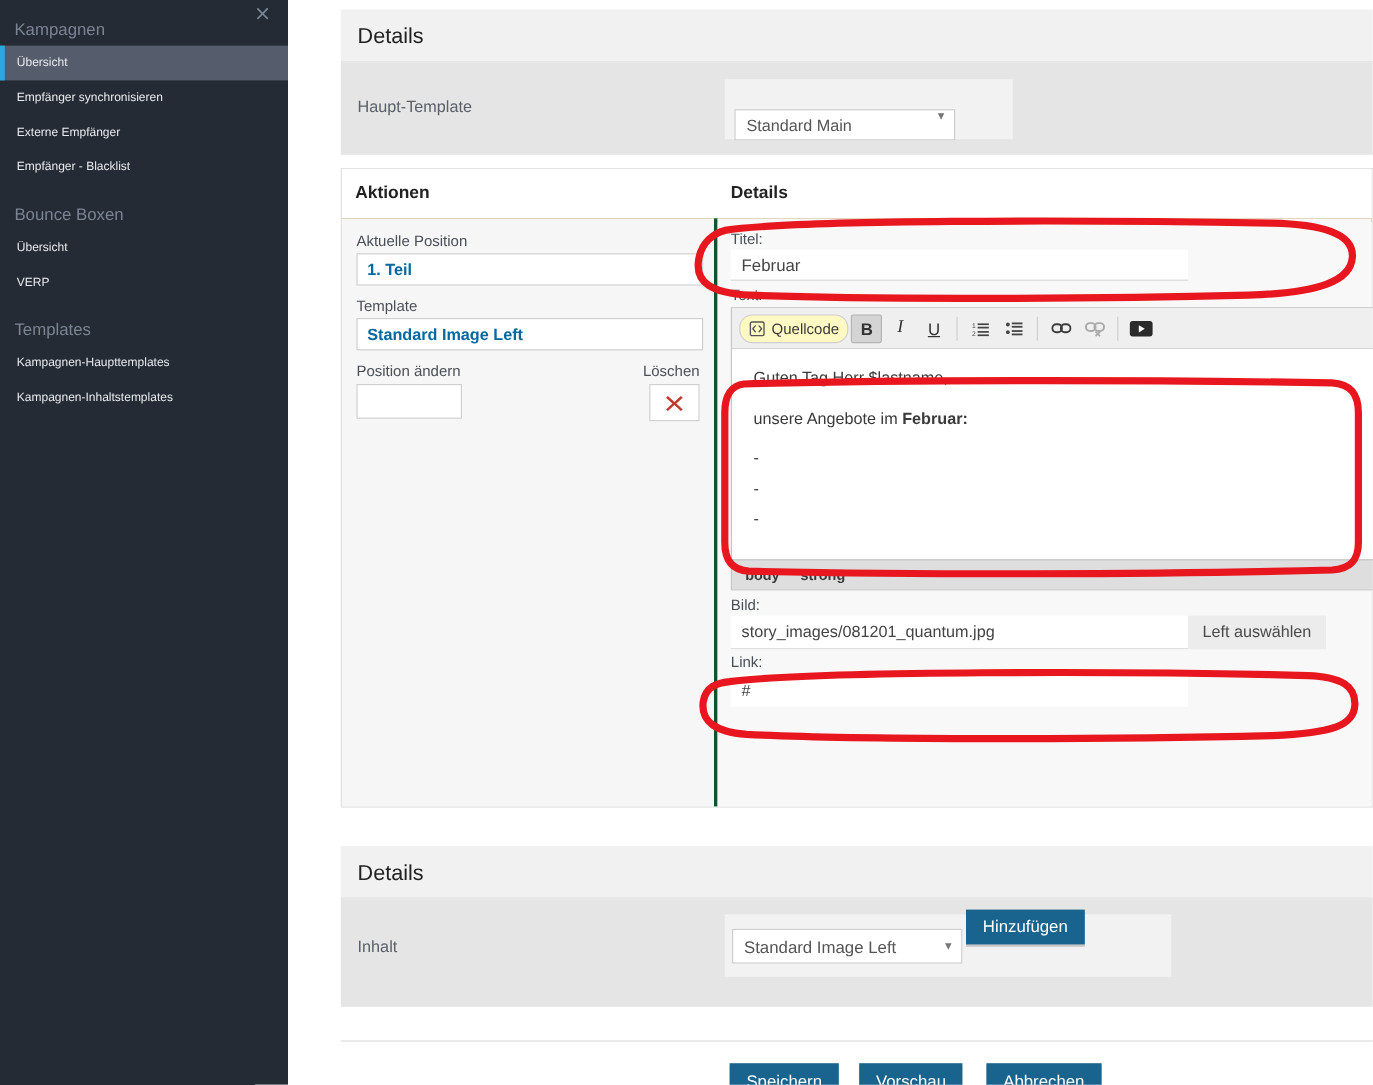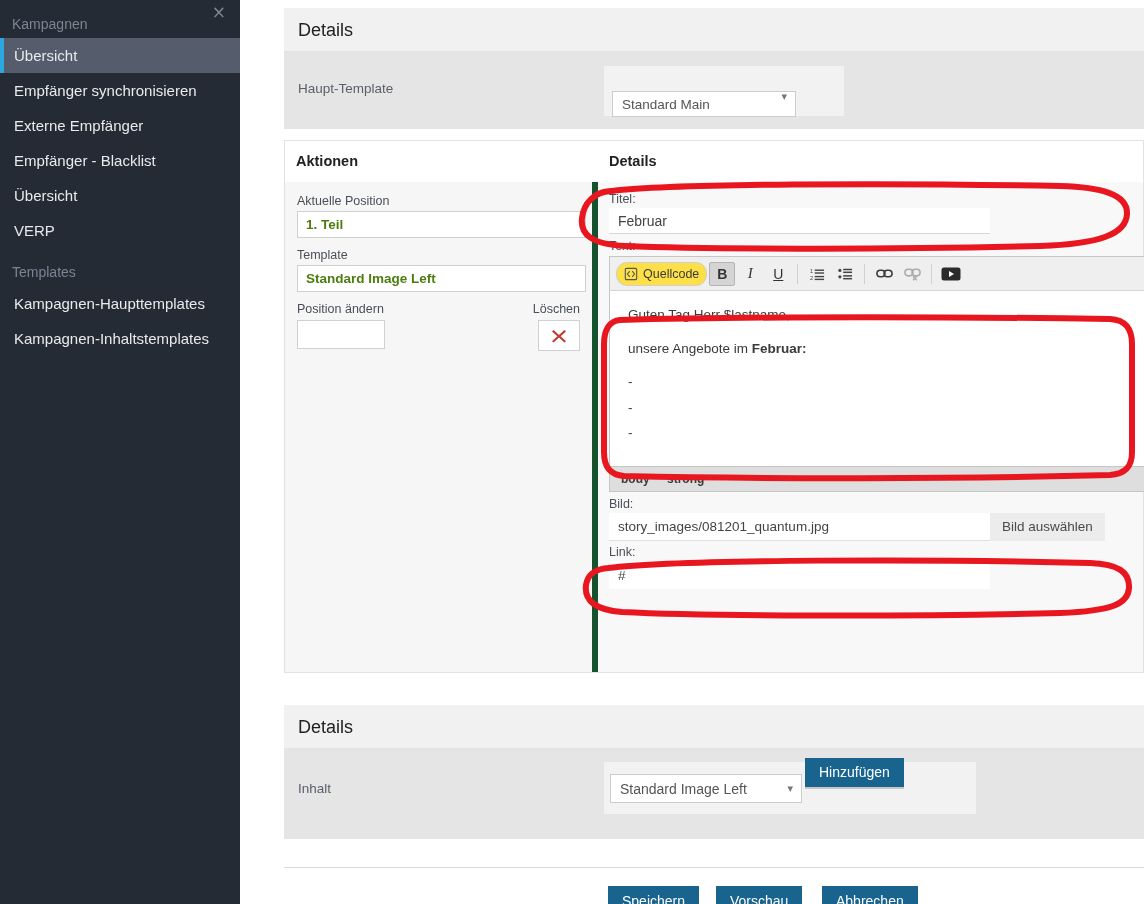--- a/index.html
+++ b/index.html
@@ -18,21 +18,21 @@
   #sidebar-close{
     position:absolute;right:14px;top:4px;
     color:#7d8794;font-size:17px;line-height:17px;
     cursor:pointer;font-family:"DejaVu Sans",sans-serif;
   }
   .nav-group-title{
     color:#7b8493;font-size:14px;
     padding:6px 0 6px 12px;margin-top:10px;
   }
   .nav-item{
-    color:#e8eaed;font-size:15px;
+    color:#e8eaed;font-size:10px;
     padding:9px 0 9px 14px;cursor:pointer;
     position:relative;
   }
   .nav-item.active{
     background:#555d6d;
   }
   .nav-item.active::before{
     content:"";position:absolute;left:0;top:0;bottom:0;width:4px;
     background:#2da7e0;
   }
@@ -76,36 +76,36 @@
     padding:0 14px;height:30px;line-height:30px;
     cursor:pointer;box-shadow:0 2px 0 rgba(0,0,0,.18);
     display:inline-block;box-sizing:border-box;
   }
   .txt-field{
     border:1px solid #d0d0d0;background:#fff;height:27px;
     box-sizing:border-box;font-size:13.5px;color:#444;
     padding:0 8px;line-height:25px;
     font-family:"Liberation Sans",sans-serif;
   }
-  .txt-field.bold{font-weight:bold;color:#4d7c0f;}
+  .txt-field.bold{font-weight:bold;color:#0369a1;}
   
   #split{
     position:absolute;left:44px;top:140px;width:860px;height:533px;
     border:1px solid #e2e2e2;box-sizing:border-box;background:#f6f6f6;
   }
   #split-head{
     height:41px;background:#fff;border-bottom:3px solid #a16207;
     position:relative;
   }
   #split-head .h{
     position:absolute;top:12px;font-weight:bold;font-size:14.5px;color:#222;
   }
   #col-left{
     position:absolute;left:0;top:41px;width:313px;bottom:0;
-    background:#f6f6f6;border-right:6px solid #14532d;box-sizing:border-box;
+    background:#f6f6f6;border-right:3px solid #14532d;box-sizing:border-box;
     padding:12px;
   }
   #col-right{
     position:absolute;left:313px;top:41px;right:0;bottom:0;
     background:#f8f8f8;box-sizing:border-box;padding:10px 0 0 11px;
   }
   .mini-label{font-size:12.5px;color:#4a4f57;margin-bottom:3px;}
   
   #editor{
     border:1px solid #c6c6c6;background:#fff;
@@ -116,21 +116,21 @@
     padding:5px 6px;display:flex;align-items:center;gap:2px;
     height:34px;box-sizing:border-box;
   }
   .tb-btn{
     height:24px;min-width:24px;border:1px solid transparent;
     display:flex;align-items:center;justify-content:center;
     font-size:13px;color:#333;cursor:pointer;box-sizing:border-box;
     background:transparent;border-radius:2px;
   }
   .tb-btn.boxed{
-    border:1px solid #cfcfcf;background:#fde047;padding:0 7px;gap:5px;
+    border:1px solid #cfcfcf;background:#fef9c3;padding:0 7px;gap:5px;
     border-radius:11px;
   }
   .tb-btn.on{
     background:#d4d4d4;border:1px solid #b4b4b4;
   }
   .tb-sep{width:1px;height:20px;background:#cfcfcf;margin:0 4px;}
   .tb-dim{opacity:.38;}
   #editor-area{
     height:175px;padding:14px 0 0 18px;background:#fff;font-size:13.5px;
     color:#3a3a3a;line-height:1.45;box-sizing:border-box;
@@ -165,20 +165,21 @@
     </div>
     <div class="nav-item">
       <span>Externe Empfänger</span>
     </div>
     <div class="nav-item">
       <span>Empfänger - Blacklist</span>
     </div>
   </div>
 
   <div>
+    <div class="nav-group-title">Bounce Boxen</div>
     <div class="nav-item">
       <span>Übersicht</span>
     </div>
     <div class="nav-item">
       <span>VERP</span>
     </div>
   </div>
 
   <div>
     <div class="nav-group-title">Templates</div>
@@ -312,21 +313,21 @@
 
         <div id="editor-status">
           <span>body</span>
           <span>strong</span>
         </div>
       </div>
 
       <div class="mini-label" style="margin:5px 0 2px 0;">Bild:</div>
       <div style="position:relative;height:28px;width:560px;">
         <input style="position: absolute; left: 0px; top: 0px; width: 381px; height: 28px; border-top: none; border-right: none; border-left: none; border-image: initial; background: rgb(255, 255, 255); border-bottom: 1px solid rgb(224, 224, 224); font-size: 13.5px; color: rgb(68, 68, 68); padding: 0px 9px; box-sizing: border-box; font-family: &quot;Liberation Sans&quot;, sans-serif;" value="story_images/081201_quantum.jpg">
-        <div style="position:absolute;left:381px;top:0;height:28px;line-height:28px;background:#ececec;padding:0 12px;font-size:13.5px;color:#4a4a4a;cursor:pointer;box-sizing:border-box;">Bild auswählen</div>
+        <div style="position:absolute;left:381px;top:0;height:28px;line-height:28px;background:#ececec;padding:0 12px;font-size:13.5px;color:#4a4a4a;cursor:pointer;box-sizing:border-box;">Left auswählen</div>
       </div>
 
       <div class="mini-label" style="margin:4px 0 2px 0;">Link:</div>
       <input style="width: 381px; height: 28px; border: none; background: rgb(255, 255, 255); font-size: 13.5px; color: rgb(68, 68, 68); padding: 0px 9px; box-sizing: border-box; font-family: &quot;Liberation Sans&quot;, sans-serif;" value="#">
     </div>
   </div>
 
   <div class="panel" style="top:705px;width:860px;">
     <div class="panel-head">Details</div>
     <div class="panel-body" style="height:90px;position:relative;">

